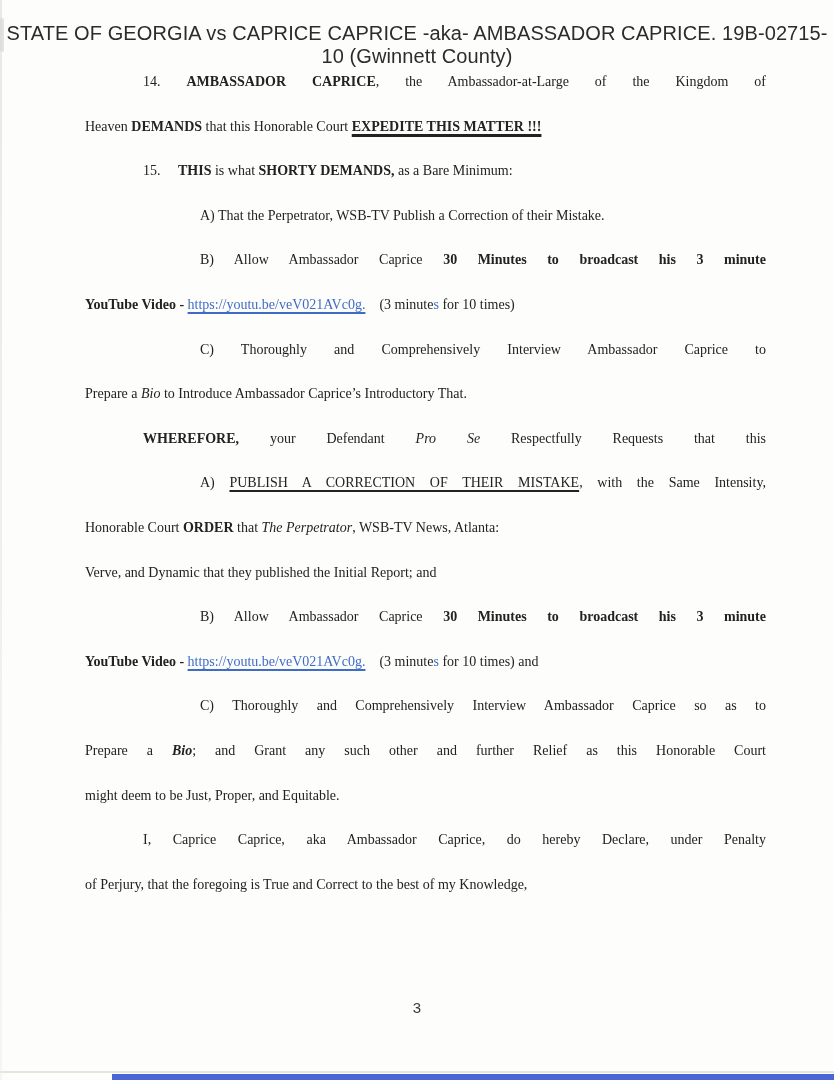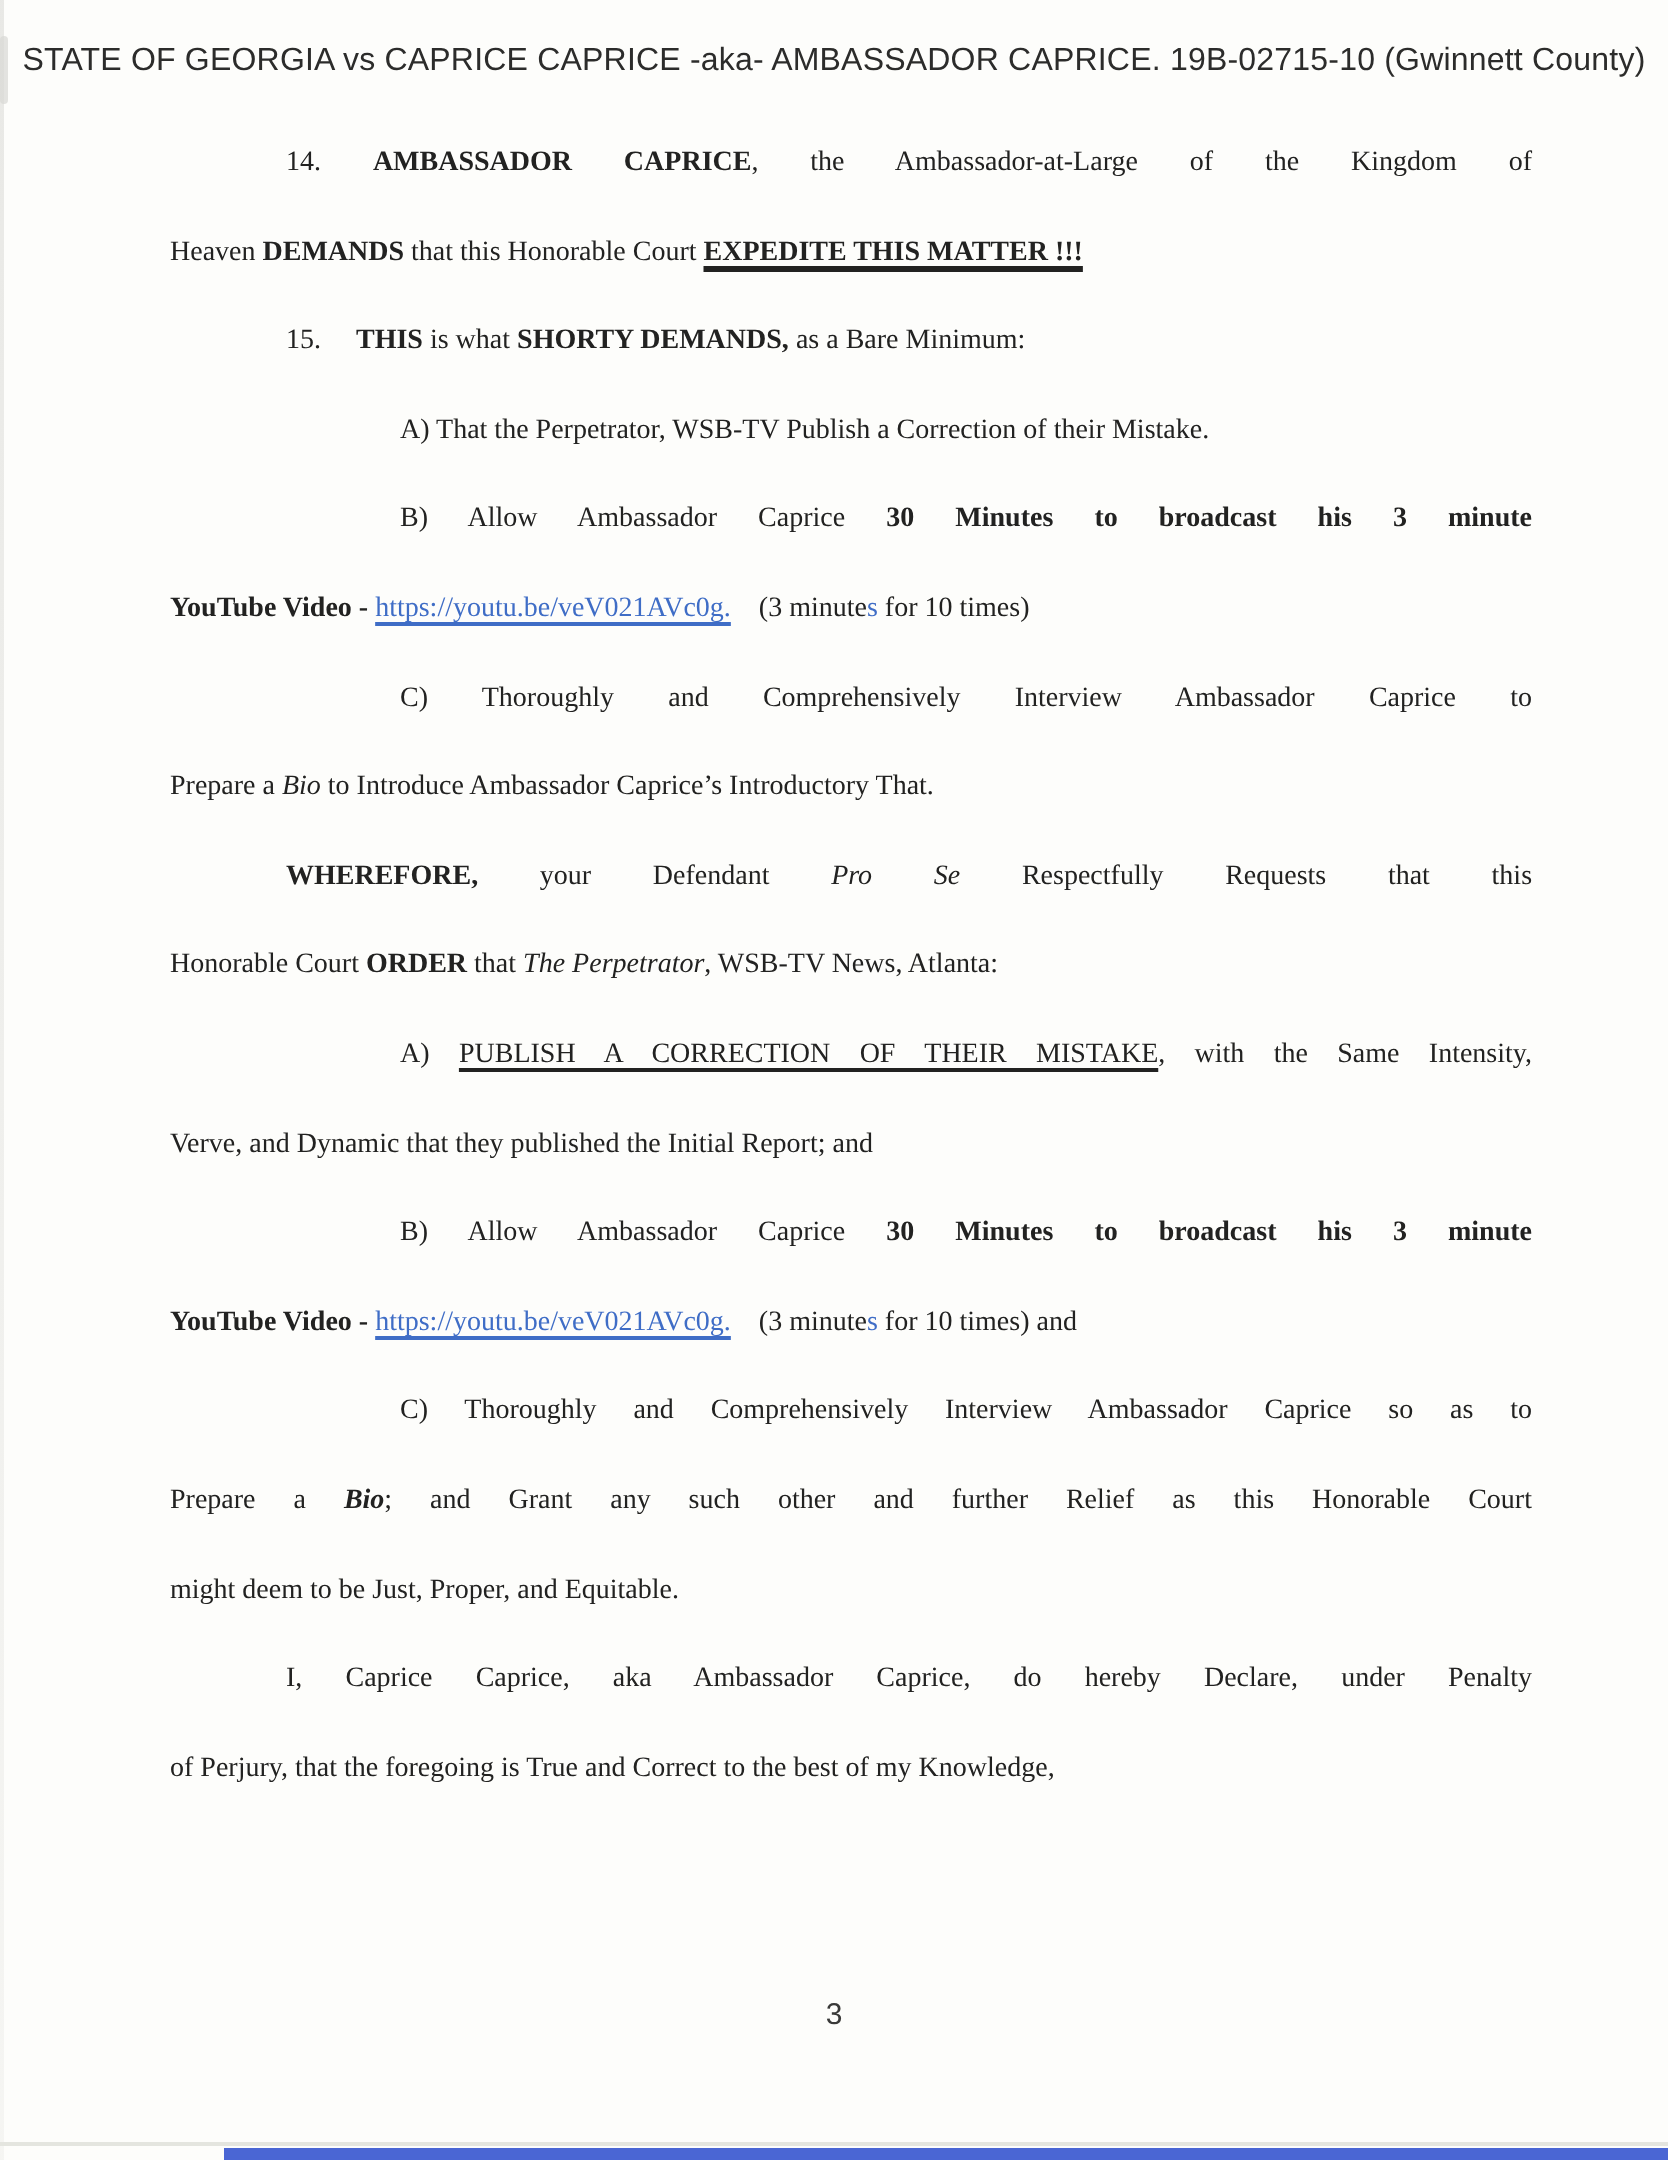--- a/index.html
+++ b/index.html
@@ -14,21 +14,21 @@
   
   #left-scan-line{position:absolute;left:0;top:0;width:2px;height:100%;background:linear-gradient(#d8d8d4,#efefec);opacity:.55;}
   #top-left-smudge{position:absolute;left:0;top:18px;width:4px;height:34px;background:#c9c9c6;opacity:.5;border-radius:2px;}
   #bottom-scan-line{position:absolute;left:0;top:1071px;width:100%;height:2px;background:#e4e5df;}
   #bottom-bar{position:absolute;left:112px;right:0;bottom:0;height:6px;background:#4a66d4;}
   
   #header{
     position:absolute;top:22px;left:0;width:100%;
     text-align:center;
     font-family:"Liberation Sans", sans-serif;
-    font-size:16px;letter-spacing:.1px;color:#2c2c2b;
+    font-size:20px;letter-spacing:.1px;color:#2c2c2b;
   }
   
   #doc{
     position:absolute;top:60px;left:85px;width:681px;
   }
   .line{
     height:44.6px;line-height:44.6px;
     font-size:14px;
     white-space:nowrap;
   }
@@ -68,22 +68,22 @@
   <div id="doc">
       <div class="line justify ind-tab"><span class="seg-n">14. </span><span class="seg-b">AMBASSADOR CAPRICE</span><span class="seg-n">, the Ambassador-at-Large of the Kingdom of</span></div>
       <div class="line ind-none"><span class="seg-n">Heaven </span><span class="seg-b">DEMANDS</span><span class="seg-n"> that this Honorable Court </span><span class="seg-bu">EXPEDITE THIS MATTER !!!</span></div>
       <div class="line ind-tab"><span class="seg-n">15.&nbsp;&nbsp;&nbsp;&nbsp; </span><span class="seg-b">THIS</span><span class="seg-n"> is what </span><span class="seg-b">SHORTY DEMANDS,</span><span class="seg-n"> as a Bare Minimum:</span></div>
       <div class="line ind-item"><span class="seg-n">A) That the Perpetrator, WSB-TV Publish a Correction of their Mistake.</span></div>
       <div class="line justify ind-item"><span class="seg-n">B) Allow Ambassador Caprice </span><span class="seg-b">30 Minutes to broadcast his 3 minute</span></div>
       <div class="line ind-none"><span class="seg-b">YouTube Video - </span><span class="seg-link">https://youtu.be/veV021AVc0g.</span><span class="seg-n">&nbsp;&nbsp;&nbsp; (3 minute</span><span class="seg-blue">s</span><span class="seg-n"> for 10 times)</span></div>
       <div class="line justify ind-item"><span class="seg-n">C) Thoroughly and Comprehensively Interview Ambassador Caprice to</span></div>
       <div class="line ind-none"><span class="seg-n">Prepare a </span><span class="seg-i">Bio</span><span class="seg-n"> to Introduce Ambassador Caprice’s Introductory That.</span></div>
       <div class="line justify ind-tab"><span class="seg-b">WHEREFORE,</span><span class="seg-n"> your Defendant </span><span class="seg-i">Pro Se</span><span class="seg-n"> Respectfully Requests that this</span></div>
+      <div class="line justify ind-item"><span class="seg-n">A) </span><span class="seg-u">PUBLISH A CORRECTION OF THEIR MISTAKE</span><span class="seg-n">, with the Same Intensity,</span></div>
       <div class="line ind-none"><span class="seg-n">Honorable Court </span><span class="seg-b">ORDER</span><span class="seg-n"> that </span><span class="seg-i">The Perpetrator</span><span class="seg-n">, WSB-TV News, Atlanta:</span></div>
-      <div class="line justify ind-item"><span class="seg-n">A) </span><span class="seg-u">PUBLISH A CORRECTION OF THEIR MISTAKE</span><span class="seg-n">, with the Same Intensity,</span></div>
       <div class="line ind-none"><span class="seg-n">Verve, and Dynamic that they published the Initial Report; and</span></div>
       <div class="line justify ind-item"><span class="seg-n">B) Allow Ambassador Caprice </span><span class="seg-b">30 Minutes to broadcast his 3 minute</span></div>
       <div class="line ind-none"><span class="seg-b">YouTube Video - </span><span class="seg-link">https://youtu.be/veV021AVc0g.</span><span class="seg-n">&nbsp;&nbsp;&nbsp; (3 minute</span><span class="seg-blue">s</span><span class="seg-n"> for 10 times) and</span></div>
       <div class="line justify ind-item"><span class="seg-n">C) Thoroughly and Comprehensively Interview Ambassador Caprice so as to</span></div>
       <div class="line justify ind-none"><span class="seg-n">Prepare a </span><span class="seg-bi">Bio</span><span class="seg-n">; and Grant any such other and further Relief as this Honorable Court</span></div>
       <div class="line ind-none"><span class="seg-n">might deem to be Just, Proper, and Equitable.</span></div>
       <div class="line justify ind-tab"><span class="seg-n">I, Caprice Caprice, aka Ambassador Caprice, do hereby Declare, under Penalty</span></div>
       <div class="line ind-none"><span class="seg-n">of Perjury, that the foregoing is True and Correct to the best of my Knowledge,</span></div>
     </div>
 

